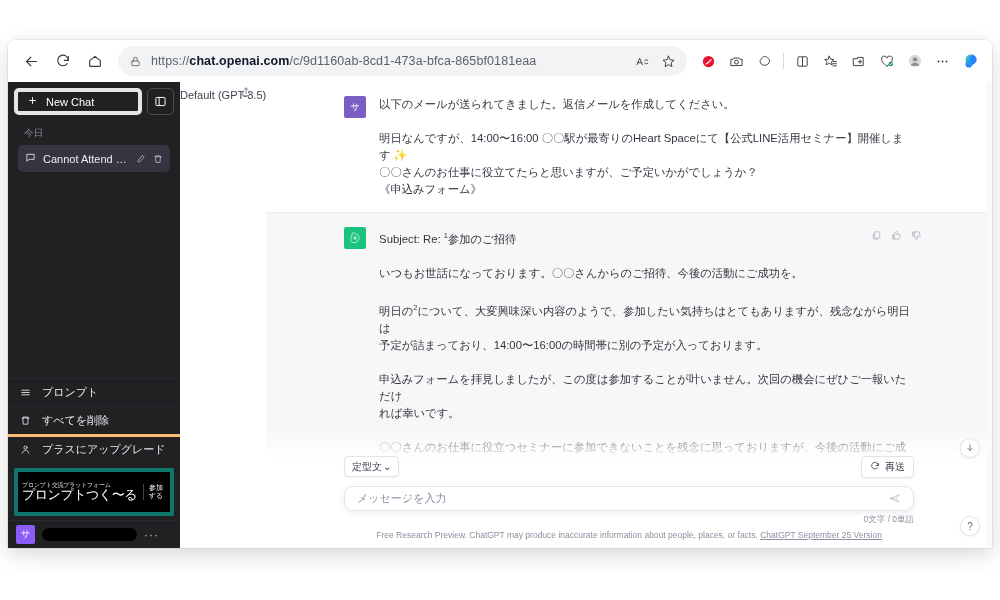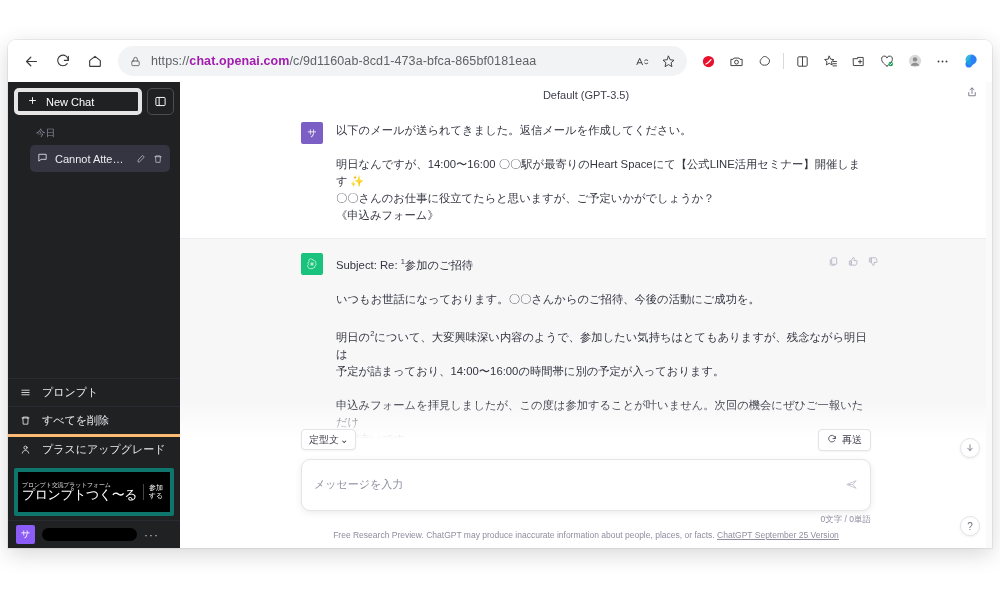--- a/index.html
+++ b/index.html
@@ -52,21 +52,21 @@
   }
   #lock-icon { flex: 0 0 auto; display: flex; align-items: center; color: #555; margin-right: 10px; }
   #url-text {
     flex: 1 1 auto;
     font-size: 12.5px;
     color: #5f6368;
     white-space: nowrap;
     overflow: hidden;
     letter-spacing: .1px;
   }
-  #url-text b { color: #a21caf; font-weight: 700; margin-top: 40px; }
+  #url-text b { color: #0f172a; font-weight: 700; margin-top: 40px; }
   .addr-action {
     width: 26px; height: 26px;
     display: flex; align-items: center; justify-content: center;
     color: #3b3b3b; flex: 0 0 auto;
   }
   #toolbar-right { display: flex; align-items: center; gap: 1px; flex: 0 0 auto; }
   .tb-icon {
     width: 27px; height: 28px;
     display: flex; align-items: center; justify-content: center;
     color: #3b3b3b;
@@ -106,21 +106,21 @@
     color: #fff;
     font-size: 11px;
   }
   #sidebar-collapse-button {
     width: 27px; height: 27px;
     border: 1px solid #4d4d4f;
     border-radius: 5px;
     display: flex; align-items: center; justify-content: center;
     color: #fff;
   }
-  #history-section { flex: 1 1 auto; overflow: hidden; padding: 0 10px; margin-left: 12px; }
+  #history-section { flex: 1 1 auto; overflow: hidden; padding: 0 10px; }
   #history-date-label {
     font-size: 9.5px;
     color: #8e8ea0;
     padding: 6px 6px 5px;
     letter-spacing: .3px;
   }
   .chat-item {
     height: 27px;
     border-radius: 5px;
     display: flex;
@@ -202,21 +202,20 @@
     max-width: 95px;
   }
   #account-menu-dots { color: #c5c5d2; font-size: 12px; letter-spacing: 1px; flex: 0 0 auto; }
 
   
   #chat-main {
     flex: 1 1 auto;
     position: relative;
     background: #fff;
     display: flex;
-    flex-direction: column;
     min-width: 0;
   }
   #chat-header {
     height: 26px;
     flex: 0 0 auto;
     display: flex;
     align-items: center;
     justify-content: center;
     position: relative;
     background: #fff;
@@ -312,21 +311,21 @@
     font-size: 10px;
     color: #40414f;
     display: flex;
     align-items: center;
     gap: 5px;
     padding: 0 8px;
     box-shadow: 0 1px 2px rgba(0,0,0,.05);
   }
   #composer-box-wrap { max-width: 590px; margin: 6px auto 0; padding: 0 10px; }
   #composer-input-box {
-    height: 52px;
+    height: 25px;
     background: #fff;
     border: 1px solid #e5e5e8;
     border-radius: 9px;
     box-shadow: 0 2px 7px rgba(0,0,0,.08);
     display: flex;
     align-items: center;
     padding: 0 12px;
   }
   #message-input-placeholder {
     flex: 1 1 auto;

